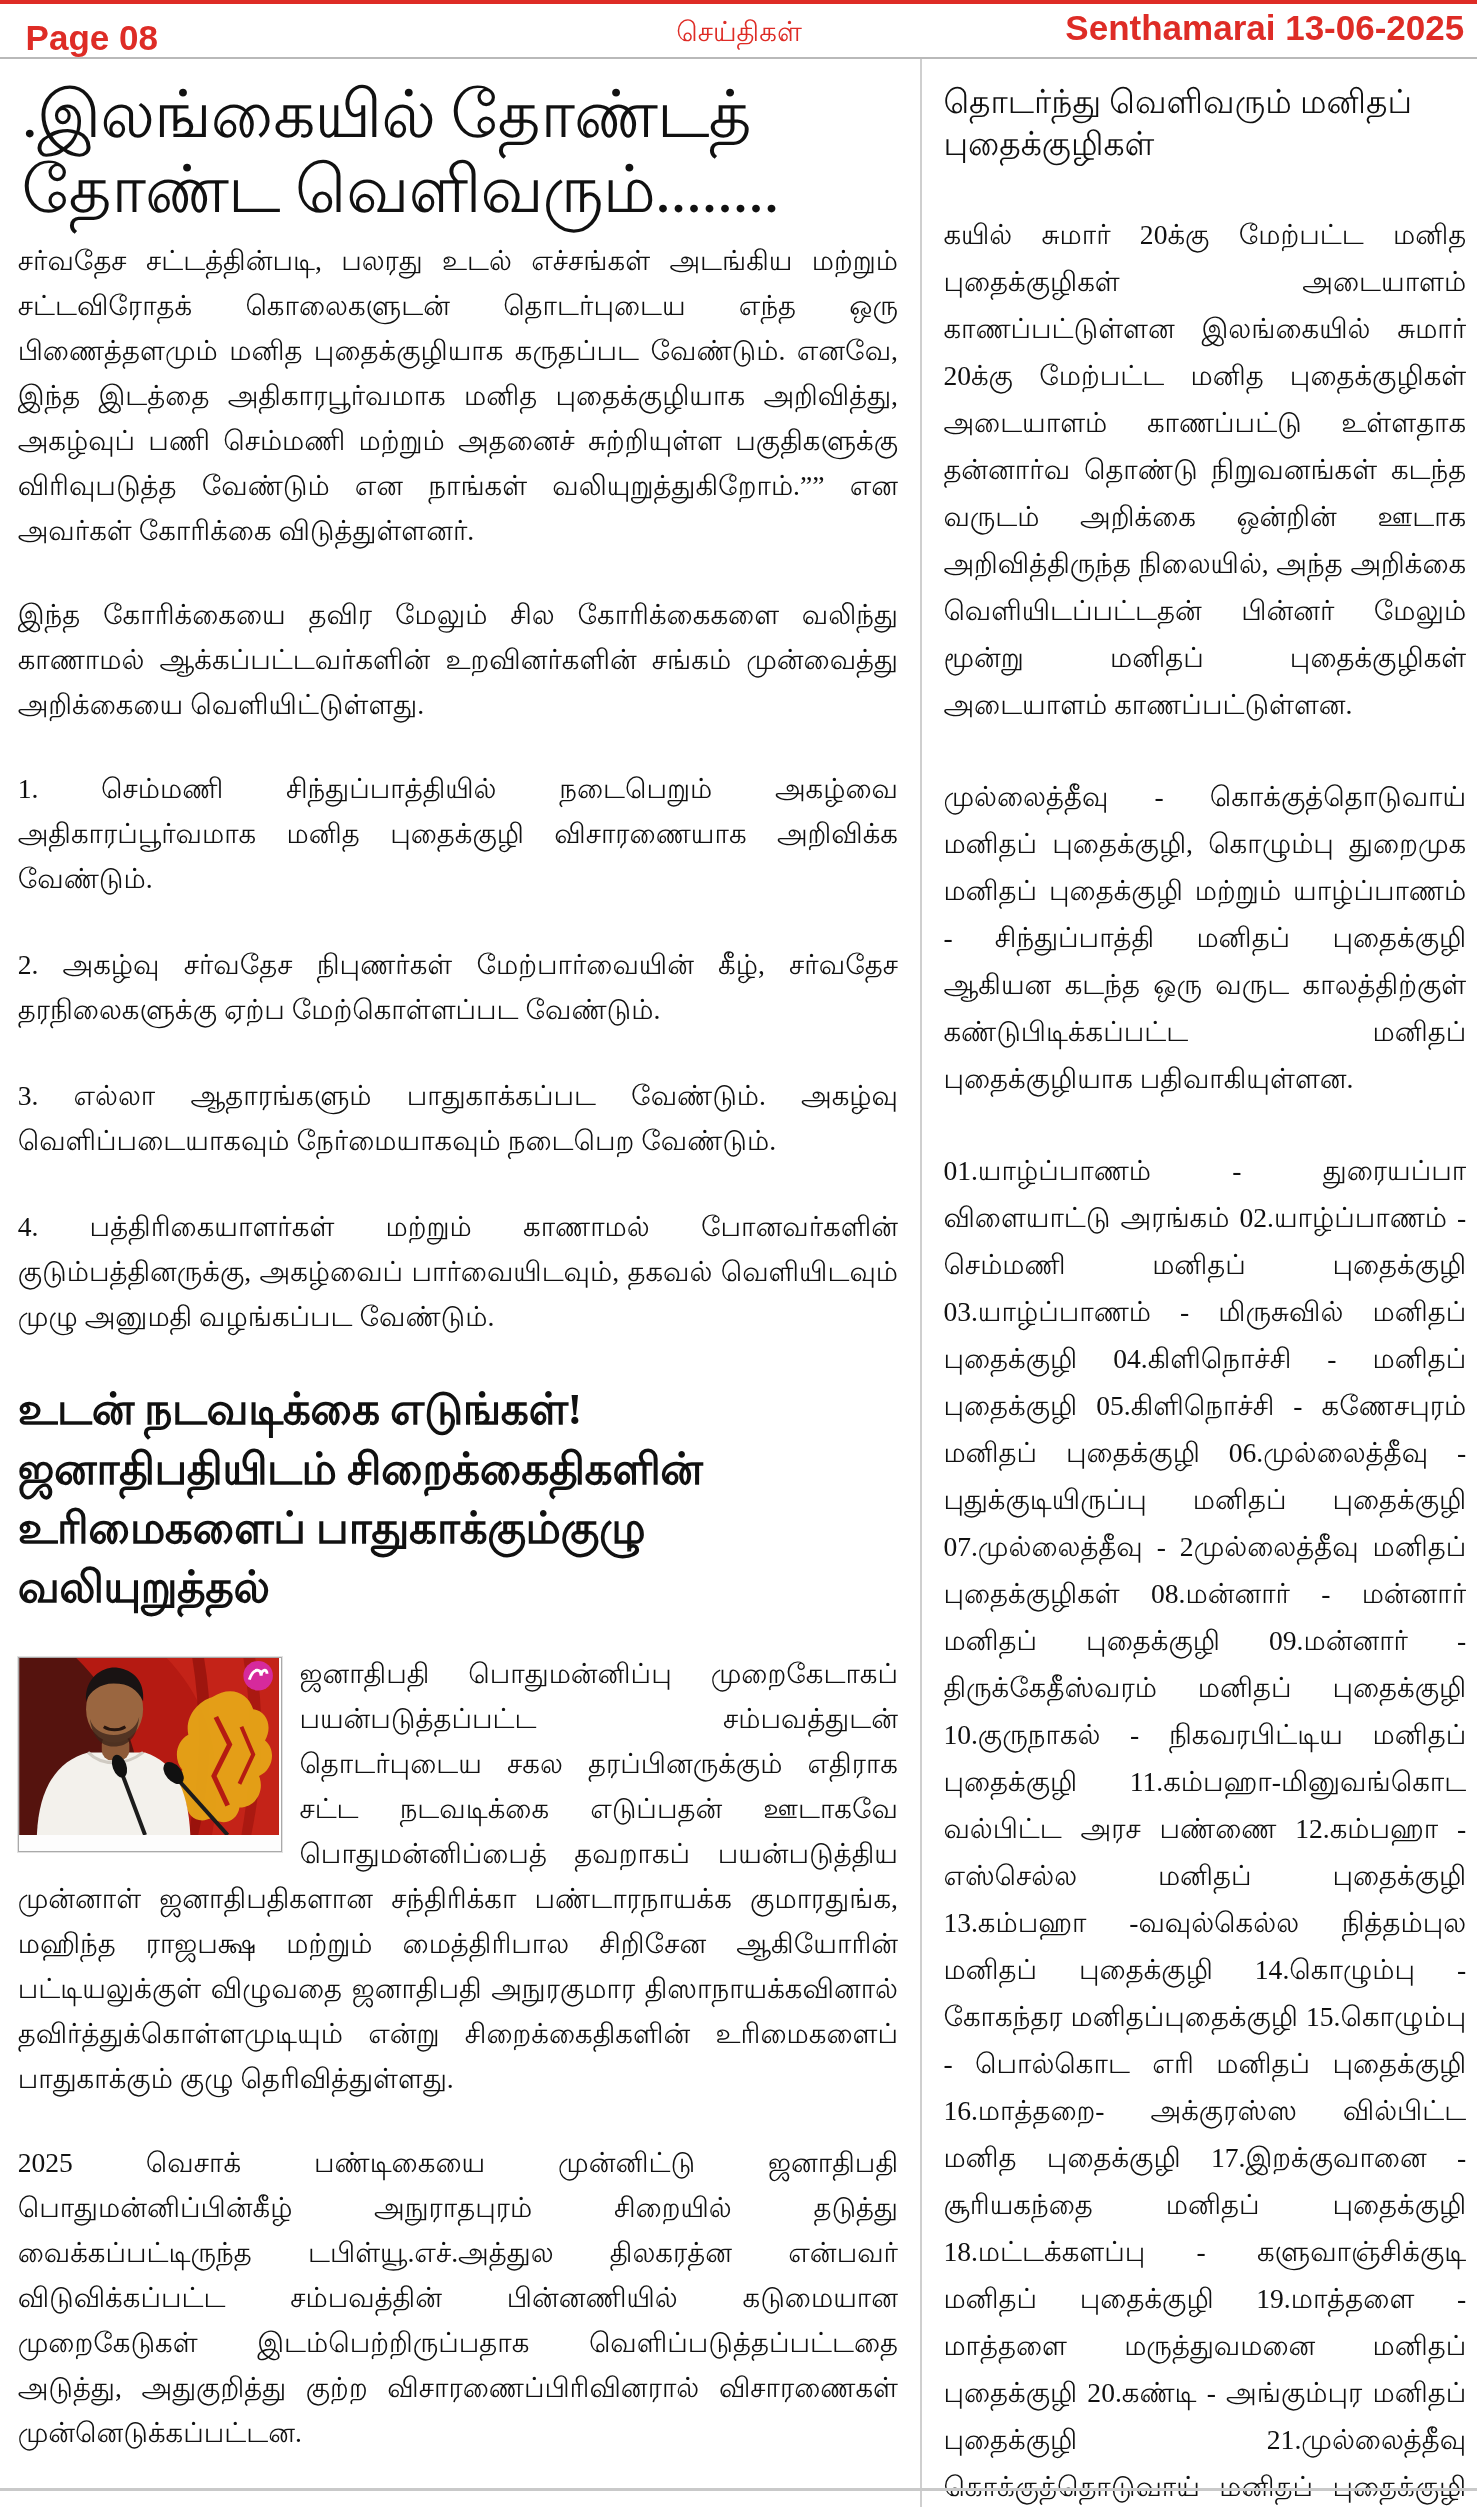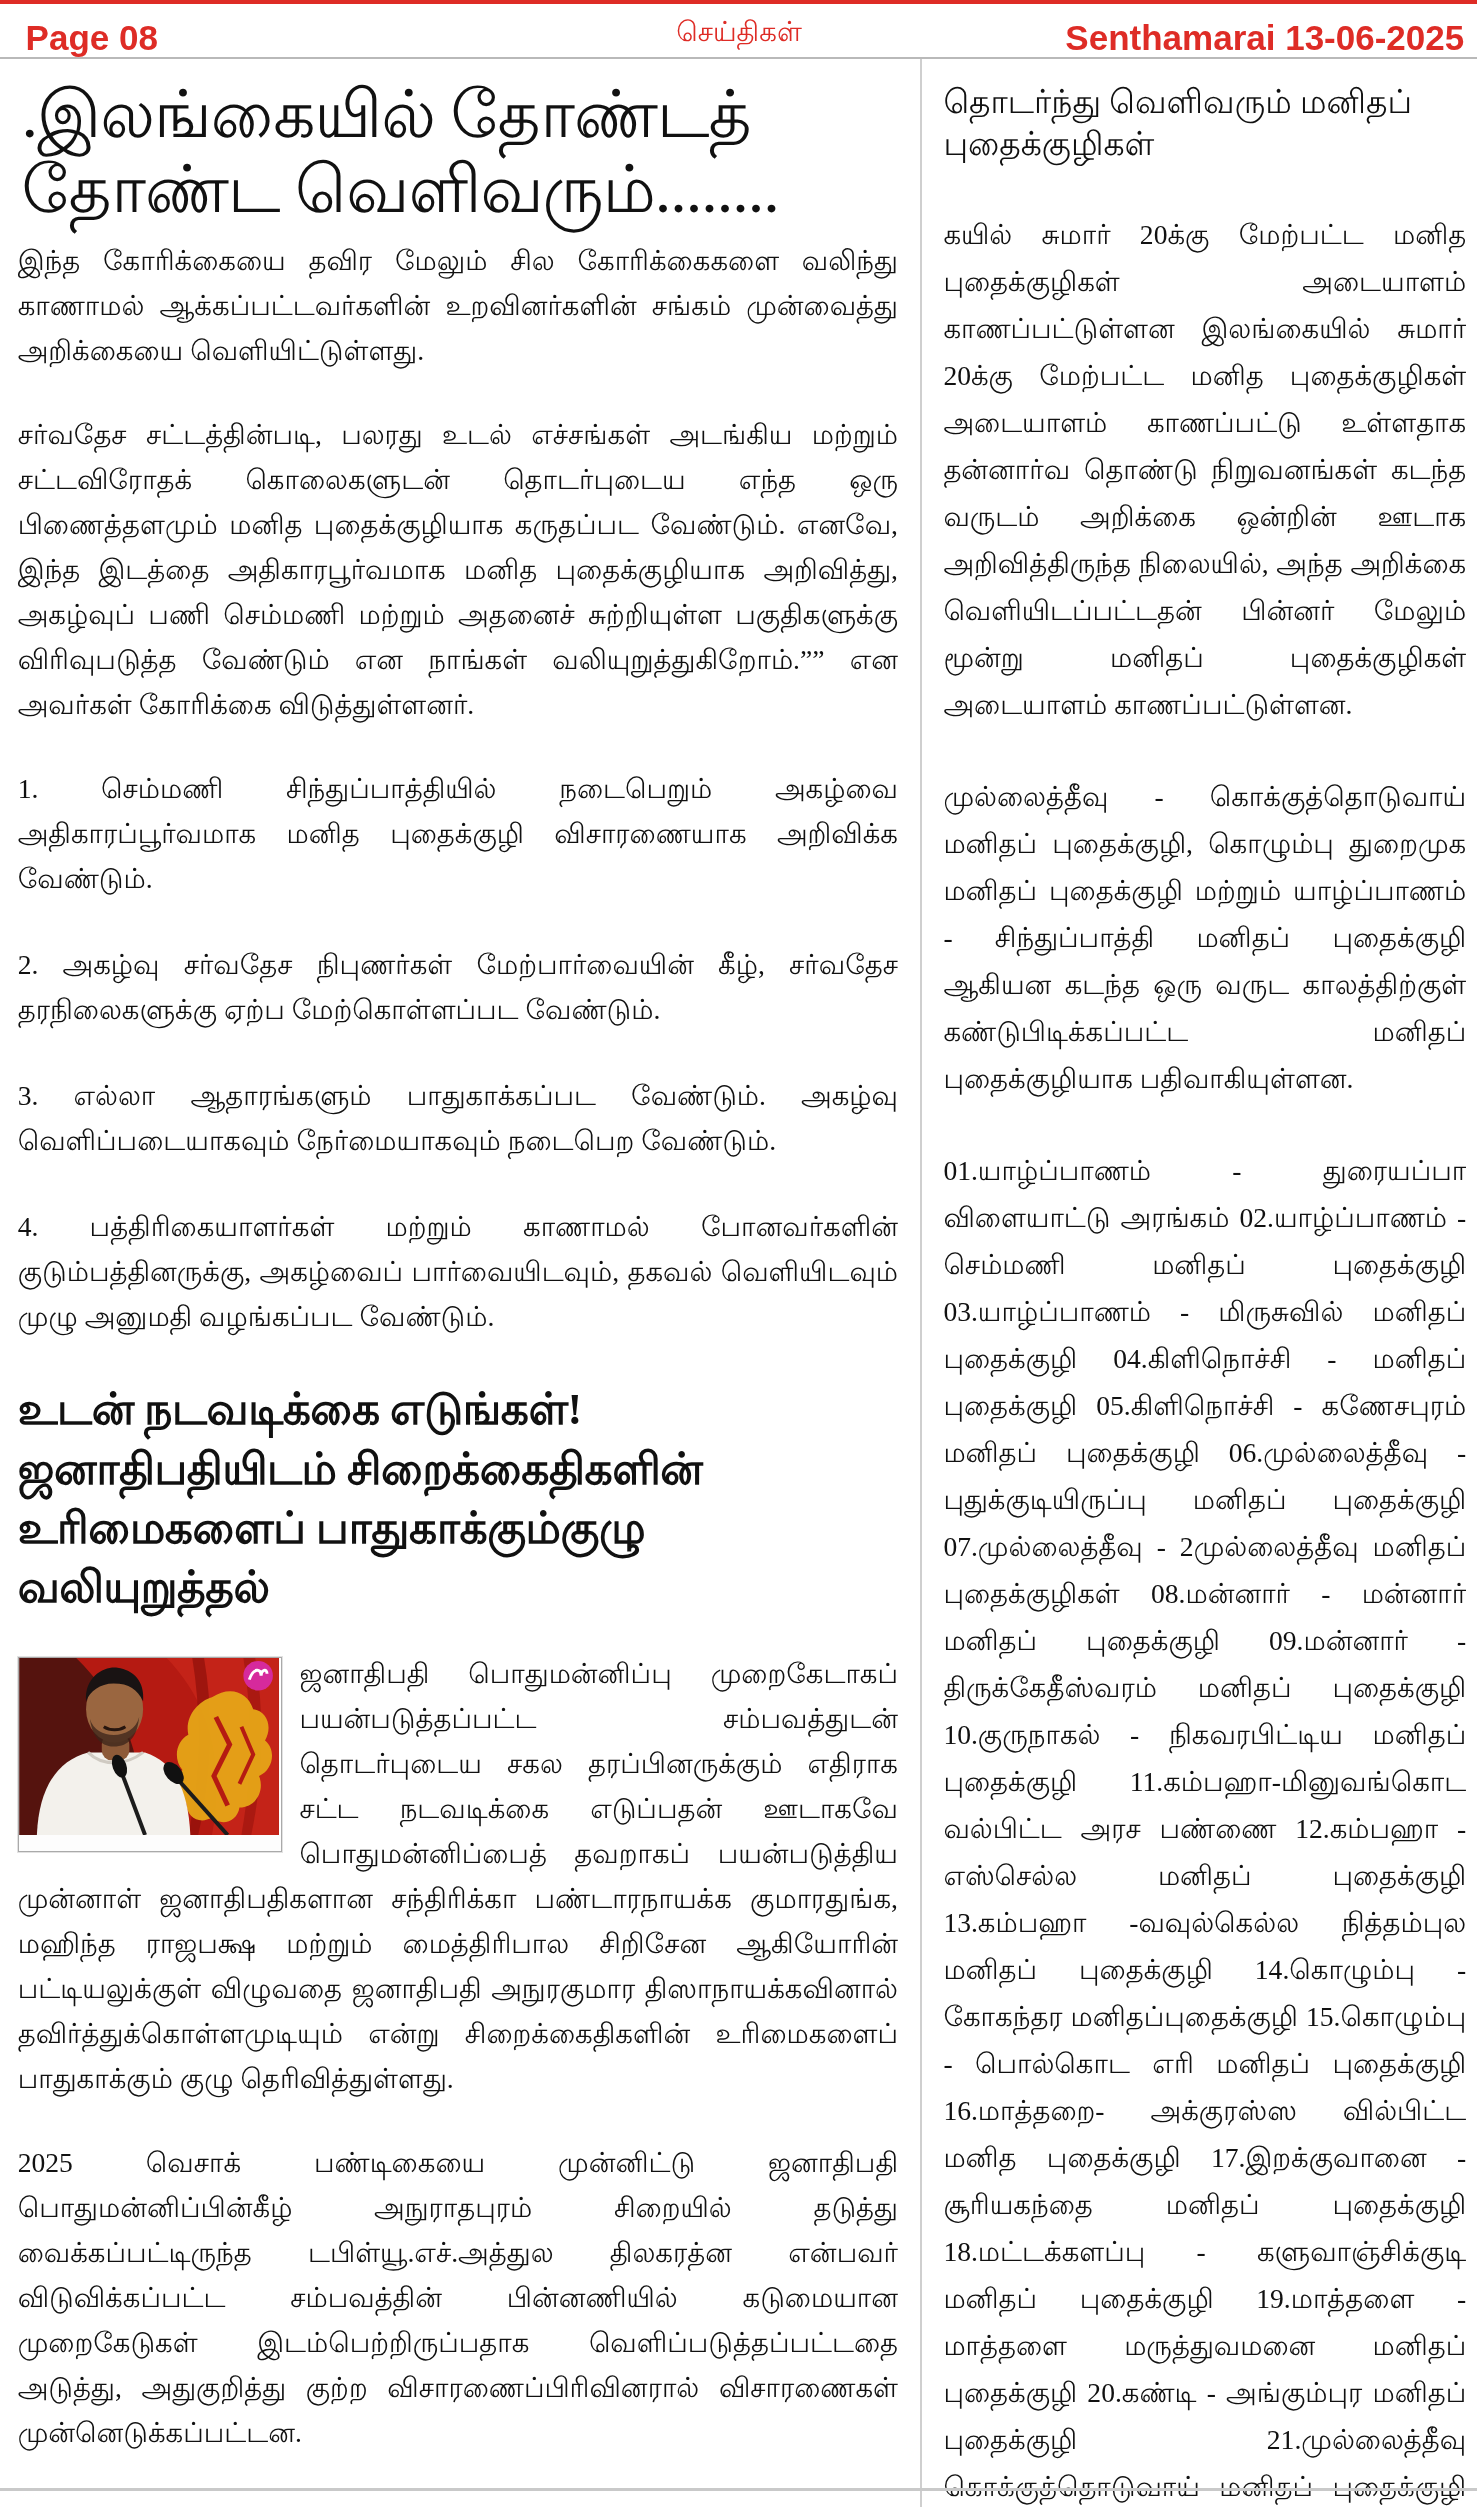--- a/index.html
+++ b/index.html
@@ -2,21 +2,21 @@
 <html lang="ta"><head>
 <meta charset="utf-8">
 <style>
   html,body{margin:0;padding:0;background:#ffffff;}
   body{width:1478px;font-family:"Liberation Serif", serif;color:#111;}
   .page{position:relative;width:1478px;height:2507px;background:#fff;overflow:hidden;}
   .topline{height:3.9px;background:#de2c26;}
   .masthead{position:relative;height:53px;border-bottom:2px solid #b9b9b9;background:#fff;}
   .masthead .pageno{position:absolute;left:25.6px;top:14px;font-family:"Liberation Sans",sans-serif;font-weight:bold;font-size:35px;color:#de2c26;}
   .masthead .section{position:absolute;left:0;right:0;top:11.8px;text-align:center;font-size:27.6px;color:#de2c26;}
-  .masthead .brand{position:absolute;right:13.8px;top:14px;font-family:"Liberation Sans",sans-serif;font-weight:bold;font-size:35px;color:#de2c26;}
+  .masthead .brand{position:absolute;right:13.8px;top:4px;font-family:"Liberation Sans",sans-serif;font-weight:bold;font-size:35px;color:#de2c26;}
   .content{display:grid;grid-template-columns:902px 1fr;column-gap:0;padding:0 11.8px 0 17.7px;}
   .leftcol{padding-right:21.7px;}
   .rightcol{border-left:2px solid #cfcfcf;padding-left:21.7px;}
   h1.headline1{font-size:66px;line-height:1.15;font-weight:normal;margin:17.7px 0 9.9px 3.9px;letter-spacing:-1px;}
   .body-p{font-size:27.6px;line-height:45px;text-align:justify;margin:0 0 39px 0;}
   .list-p{font-size:27.6px;line-height:45px;text-align:justify;margin:0 0 41px 0;}
   h2.headline2{font-size:44px;line-height:1.35;font-weight:bold;margin:29.6px 0 33px 0;letter-spacing:-0.5px;}
   .rc-head{font-size:33px;line-height:1.3;margin:21.7px 0 45px 0;}
   .rc-p{font-size:27.6px;line-height:47px;text-align:justify;margin:0 0 45px 0;}
   figure.newsphoto{float:left;width:262px;margin:5.9px 17.7px 5.9px 0;border:1px solid #aaa;outline:1px solid #e2e2e2;background:#fff;padding:0;}
@@ -35,22 +35,22 @@
     <span class="pageno">Page 08</span>
     <span class="section">செய்திகள்</span>
     <span class="brand">Senthamarai 13-06-2025</span>
   </div>
 
   <div class="content">
 
     <div class="leftcol">
       <article>
         <h1 class="headline1">.இலங்கையில் தோண்டத் தோண்ட வெளிவரும்........</h1>
+        <p class="body-p">சர்வதேச சட்டத்தின்படி, பலரது உடல் எச்சங்கள் அடங்கிய மற்றும் சட்டவிரோதக் கொலைகளுடன் தொடர்புடைய எந்த ஒரு பிணைத்தளமும் மனித புதைக்குழியாக கருதப்பட வேண்டும். எனவே, இந்த இடத்தை அதிகாரபூர்வமாக மனித புதைக்குழியாக அறிவித்து, அகழ்வுப் பணி செம்மணி மற்றும் அதனைச் சுற்றியுள்ள பகுதிகளுக்கு விரிவுபடுத்த வேண்டும் என நாங்கள் வலியுறுத்துகிறோம்.”” என அவர்கள் கோரிக்கை விடுத்துள்ளனர்.</p>
         <p class="body-p">இந்த கோரிக்கையை தவிர மேலும் சில கோரிக்கைகளை வலிந்து காணாமல் ஆக்கப்பட்டவர்களின் உறவினர்களின் சங்கம் முன்வைத்து அறிக்கையை வெளியிட்டுள்ளது.</p>
-        <p class="body-p">சர்வதேச சட்டத்தின்படி, பலரது உடல் எச்சங்கள் அடங்கிய மற்றும் சட்டவிரோதக் கொலைகளுடன் தொடர்புடைய எந்த ஒரு பிணைத்தளமும் மனித புதைக்குழியாக கருதப்பட வேண்டும். எனவே, இந்த இடத்தை அதிகாரபூர்வமாக மனித புதைக்குழியாக அறிவித்து, அகழ்வுப் பணி செம்மணி மற்றும் அதனைச் சுற்றியுள்ள பகுதிகளுக்கு விரிவுபடுத்த வேண்டும் என நாங்கள் வலியுறுத்துகிறோம்.”” என அவர்கள் கோரிக்கை விடுத்துள்ளனர்.</p>
         <p class="list-p">1. செம்மணி சிந்துப்பாத்தியில் நடைபெறும் அகழ்வை அதிகாரப்பூர்வமாக மனித புதைக்குழி விசாரணையாக அறிவிக்க வேண்டும்.</p>
         <p class="list-p">2. அகழ்வு சர்வதேச நிபுணர்கள் மேற்பார்வையின் கீழ், சர்வதேச தரநிலைகளுக்கு ஏற்ப மேற்கொள்ளப்பட வேண்டும்.</p>
         <p class="list-p">3. எல்லா ஆதாரங்களும் பாதுகாக்கப்பட வேண்டும். அகழ்வு வெளிப்படையாகவும் நேர்மையாகவும் நடைபெற வேண்டும்.</p>
         <p class="list-p">4. பத்திரிகையாளர்கள் மற்றும் காணாமல் போனவர்களின் குடும்பத்தினருக்கு, அகழ்வைப் பார்வையிடவும், தகவல் வெளியிடவும் முழு அனுமதி வழங்கப்பட வேண்டும்.</p>
       </article>
 
       <article class="clearfix">
         <h2 class="headline2"><span>உடன் நடவடிக்கை எடுங்கள்!ஜனாதிபதியிடம் சிறைக்கைதிகளின்</span><br>
         <span>உரிமைகளைப் பாதுகாக்கும்குழு வலியுறுத்தல்</span></h2>
 

